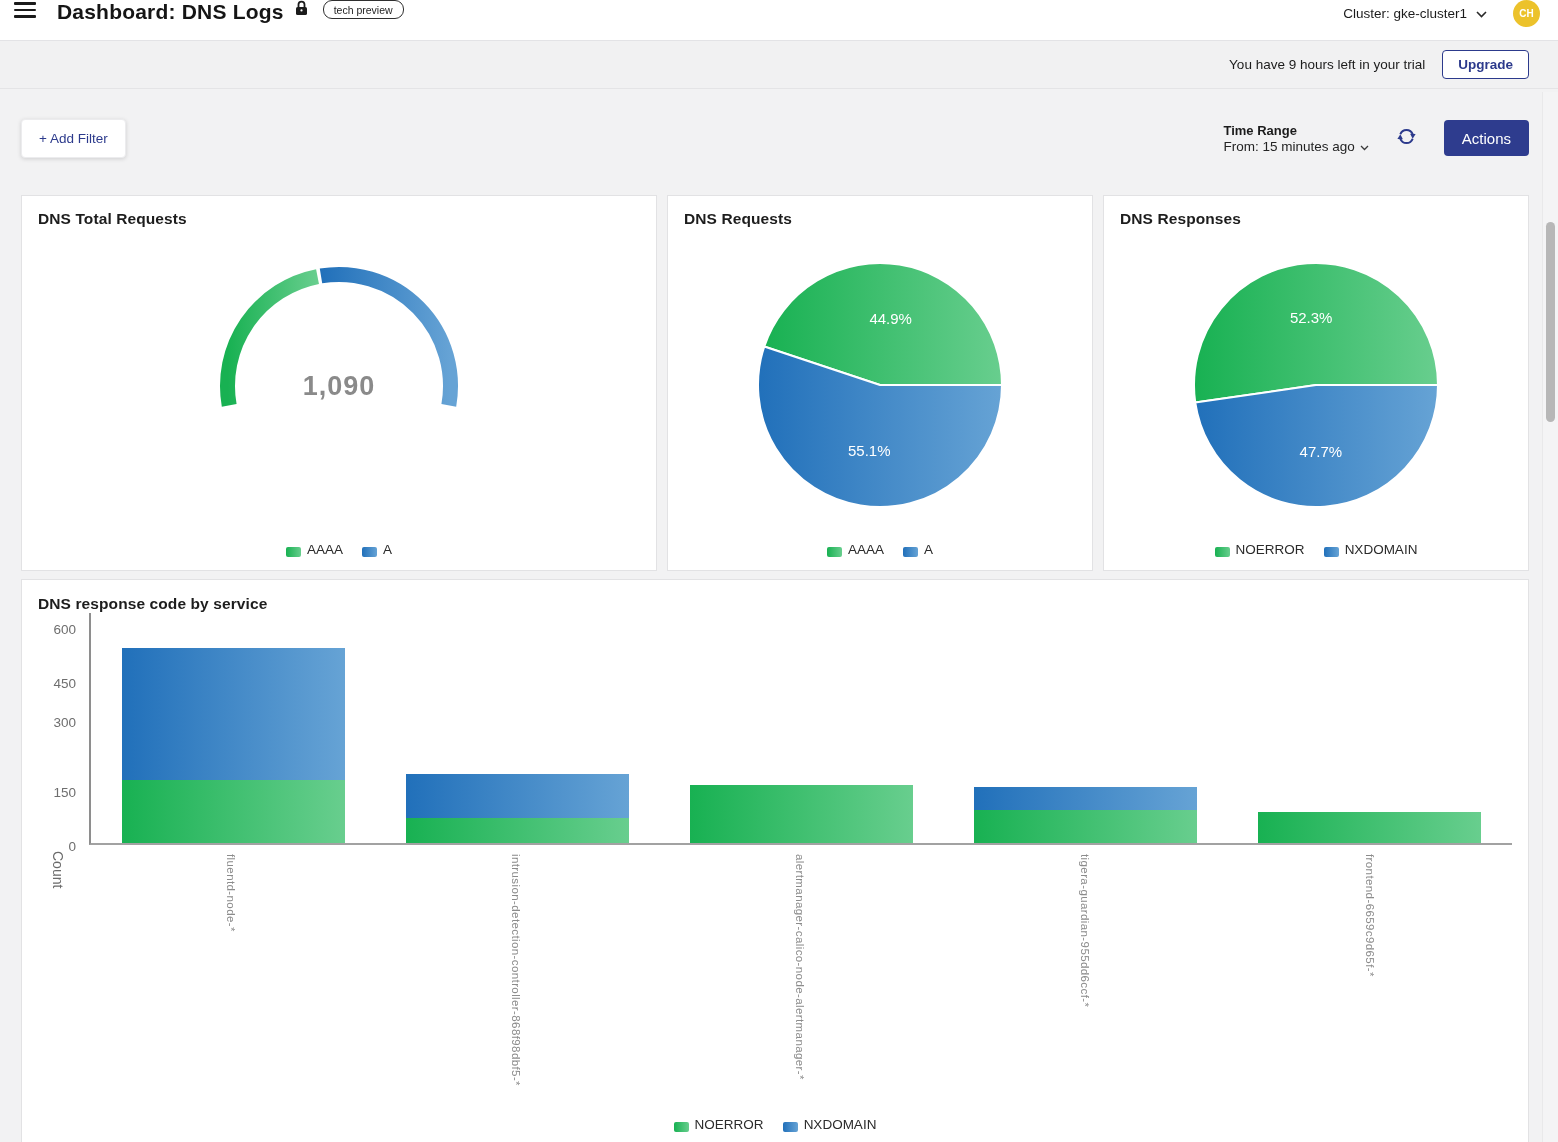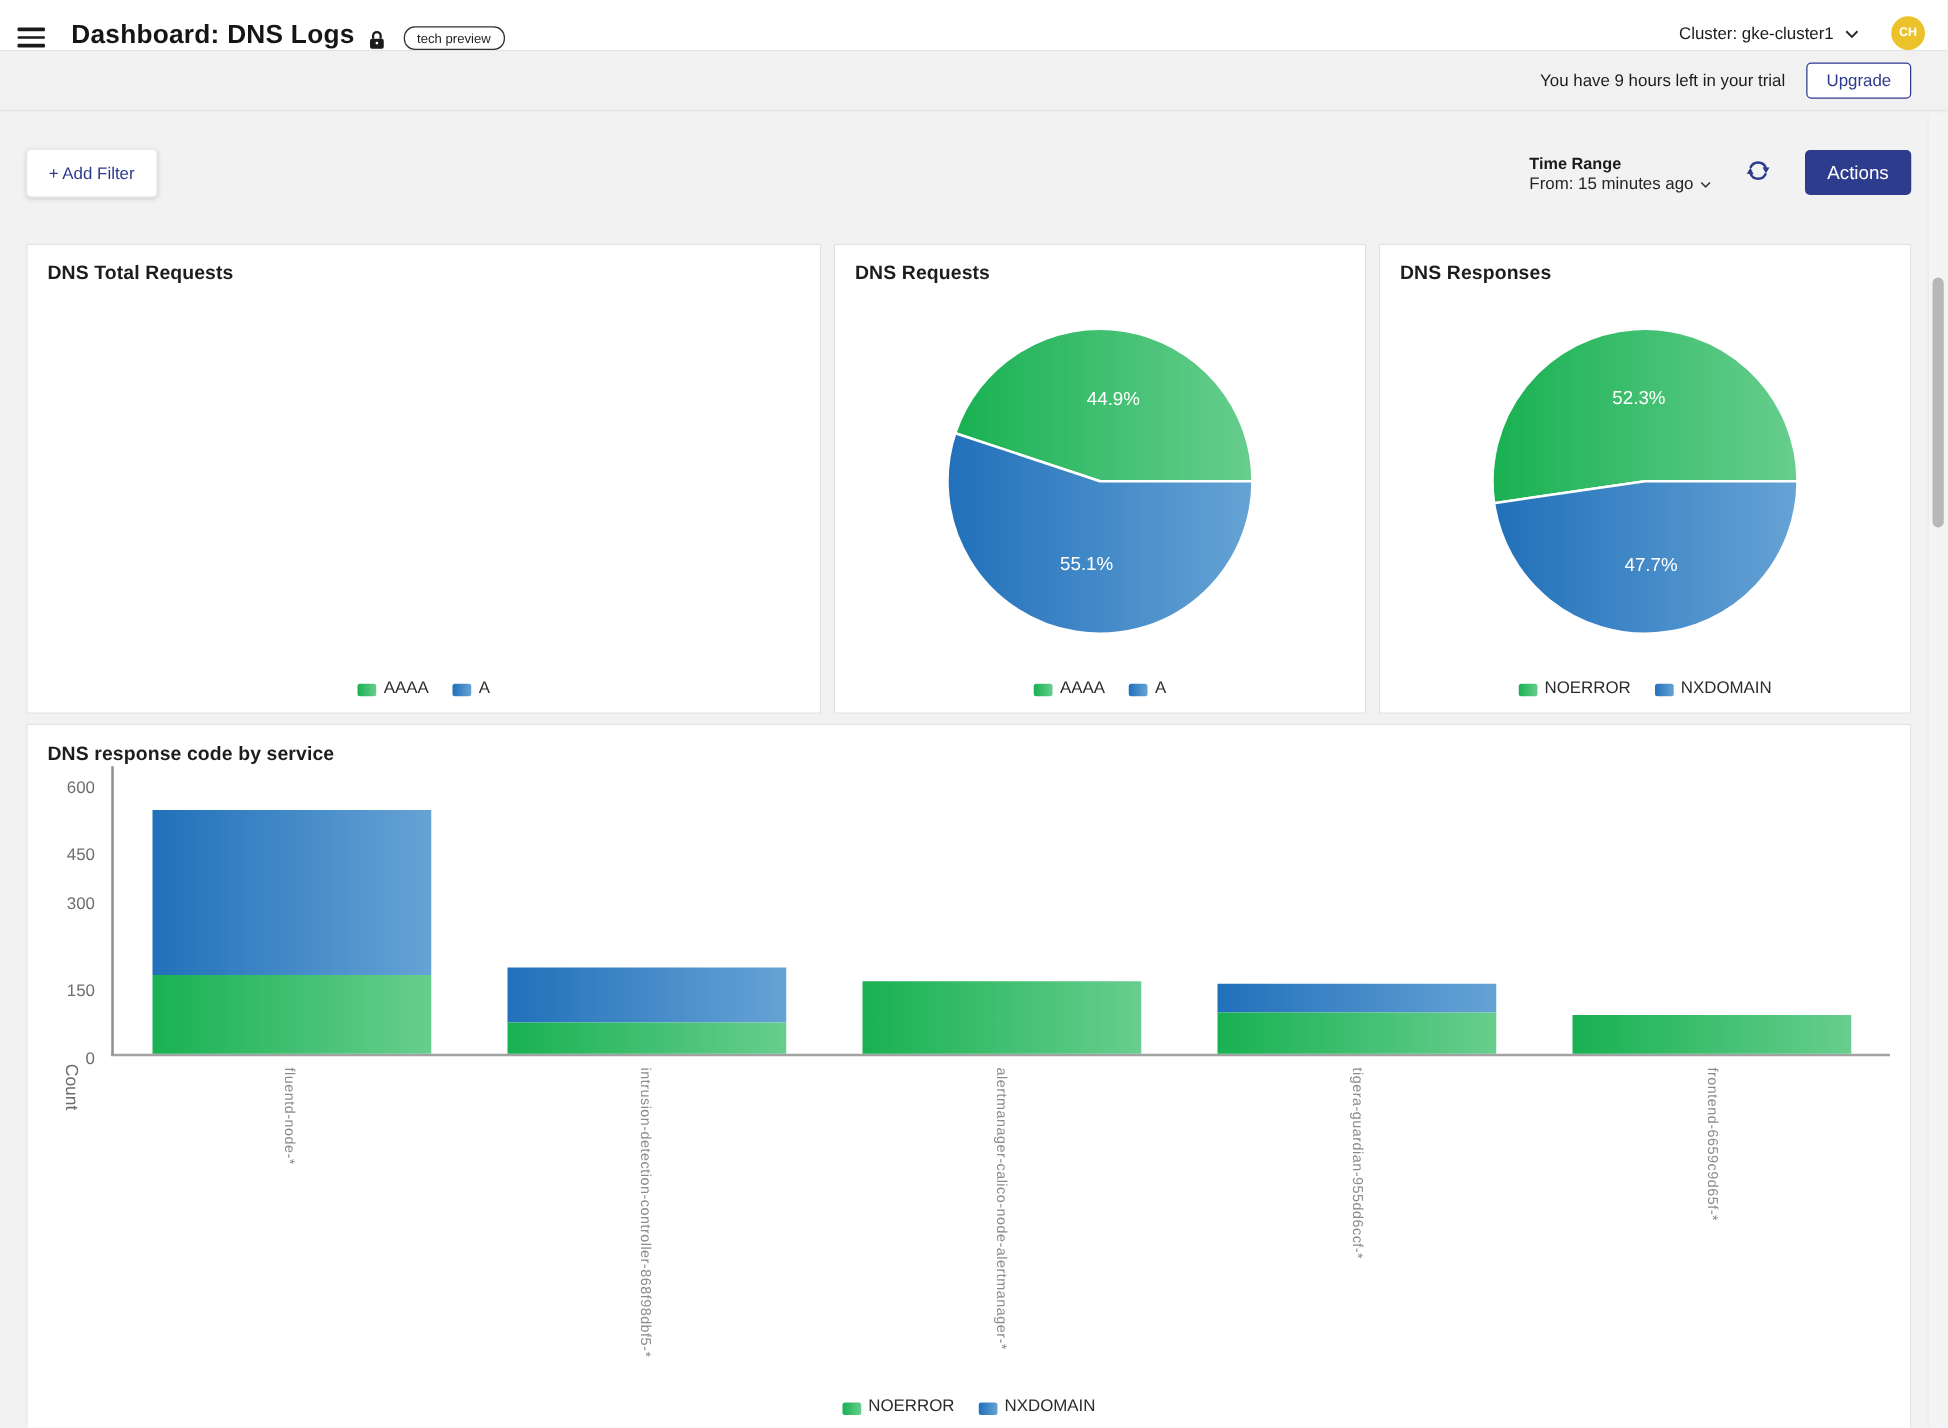--- a/index.html
+++ b/index.html
@@ -1,34 +1,34 @@
 <!DOCTYPE html>
 <html><head>
 <meta charset="utf-8">
 <style>
   * { margin:0; padding:0; box-sizing:border-box; }
   html,body { width:1558px; height:1142px; overflow:hidden; }
   body { font-family:"Liberation Sans", sans-serif; background:#f2f2f3; position:relative; color:#1d1d1d; }
   button { font-family:inherit; cursor:pointer; background:none; border:none; }
 
   
-  .appbar { height:41px; background:#fff; border-bottom:1px solid #e3e3e6; display:flex; align-items:flex-end; padding:0 13px 0 14px; }
+  .appbar { height:41px; background:#fff; border-bottom:1px solid #e3e3e6; display:flex; align-items:flex-start; padding:0 13px 0 14px; }
   .hamburger { width:24px; display:flex; flex-direction:column; gap:4px; margin-right:19px; padding:2px 0; }
   .hamburger span { display:block; width:22px; height:2.6px; background:#1a1a1a; border-radius:1px; }
   .page-title { font-size:21px; font-weight:700; color:#151515; letter-spacing:.2px; }
   .lock-wrap { margin-left:11px; display:flex; align-items:center; }
   .badge { margin-left:15px; font-size:10.5px; color:#1f1f1f; border:1px solid #2f2f2f; border-radius:9px; padding:2.5px 10px; background:#fff; }
   .appbar-spacer { flex:1; }
   .cluster { display:flex; align-items:center; gap:9px; font-size:13.5px; color:#1c1c1c; padding:6px 2px; }
   .avatar { width:27px; height:27px; border-radius:50%; background:#ecc22b; color:#fff; font-size:10px; font-weight:700; display:flex; align-items:center; justify-content:center; margin-left:24px; margin-right:5px; }
 
   
   .trial { height:48px; background:#f1f1f2; border-bottom:1px solid #e4e4e6; display:flex; align-items:center; justify-content:flex-end; gap:17px; padding-right:29px; }
   .trial-msg { font-size:13.5px; color:#1c1c1c; }
-  .upgrade { background:#fff; border:1px solid #2c3a8c; color:#2c3a8c; border-radius:4px; font-size:13.5px; font-weight:400; padding:6px 15px; }
+  .upgrade { background:#fff; border:1px solid #2c3a8c; color:#2c3a8c; border-radius:4px; font-size:13.5px; font-weight:700; padding:6px 15px; }
 
   
   .content { height:1051px; padding:27px 29px 0 21px; position:relative; }
   .toolbar { display:flex; justify-content:space-between; align-items:center; height:44px; }
   .add-filter { background:#fff; border:1px solid #ececee; box-shadow:0 1px 4px rgba(0,0,0,.15); border-radius:4px; color:#2c3a8c; font-size:13.5px; font-weight:500; padding:11px 17px; }
   .toolbar-right { display:flex; align-items:center; gap:27px; }
   .tr-title { font-size:13px; font-weight:700; color:#1b1b1b; }
   .tr-value { font-size:13.5px; color:#242424; display:flex; align-items:center; gap:5px; margin-top:1px; cursor:pointer; }
   .refresh-btn { display:flex; align-items:center; }
   .actions { background:#2e3c8e; color:#fff; border-radius:4px; font-size:15px; font-weight:500; padding:9.5px 18px; }
@@ -131,20 +131,37 @@
         </span>
       </button>
       <button class="actions">Actions</button>
     </div>
   </div>
 
   <div class="cards-row">
 
     <section class="card card-gauge">
       <h2>DNS Total Requests</h2>
+      <div class="gauge-wrap">
+        <svg id="gauge-svg" width="250" height="146" viewBox="0 0 250 146">
+            <defs>
+              <linearGradient id="gg-green" x1="0%" y1="0%" x2="100%" y2="0%">
+                <stop offset="0%" stop-color="#18b152"></stop>
+                <stop offset="100%" stop-color="#68ce8e"></stop>
+              </linearGradient>
+              <linearGradient id="gg-blue" x1="0%" y1="0%" x2="100%" y2="0%">
+                <stop offset="0%" stop-color="#2170ba"></stop>
+                <stop offset="100%" stop-color="#66a3d5"></stop>
+              </linearGradient>
+            </defs>
+            <path d="M 15.193935539138806 140.36177180986274 A 111.5 111.5 0 0 1 103.53380073236131 11.585867964864661" fill="none" stroke="url(#gg-green)" stroke-width="15"></path>
+            <path d="M 106.98117394697525 10.965587620640974 A 111.5 111.5 0 0 1 234.8060644608612 140.36177180986272" fill="none" stroke="url(#gg-blue)" stroke-width="15"></path>
+            <text x="125" y="130" text-anchor="middle" class="gauge-value">1,090</text>
+          </svg>
+      </div>
       <div class="legend" id="legend-gauge">
           <span class="legend-item">
             <span class="legend-swatch" style="background: linear-gradient(90deg, rgb(24, 177, 82), rgb(104, 206, 142));"></span>
             <span>AAAA</span>
           </span>
           <span class="legend-item">
             <span class="legend-swatch" style="background: linear-gradient(90deg, rgb(33, 112, 186), rgb(102, 163, 213));"></span>
             <span>A</span>
           </span>
         </div>

